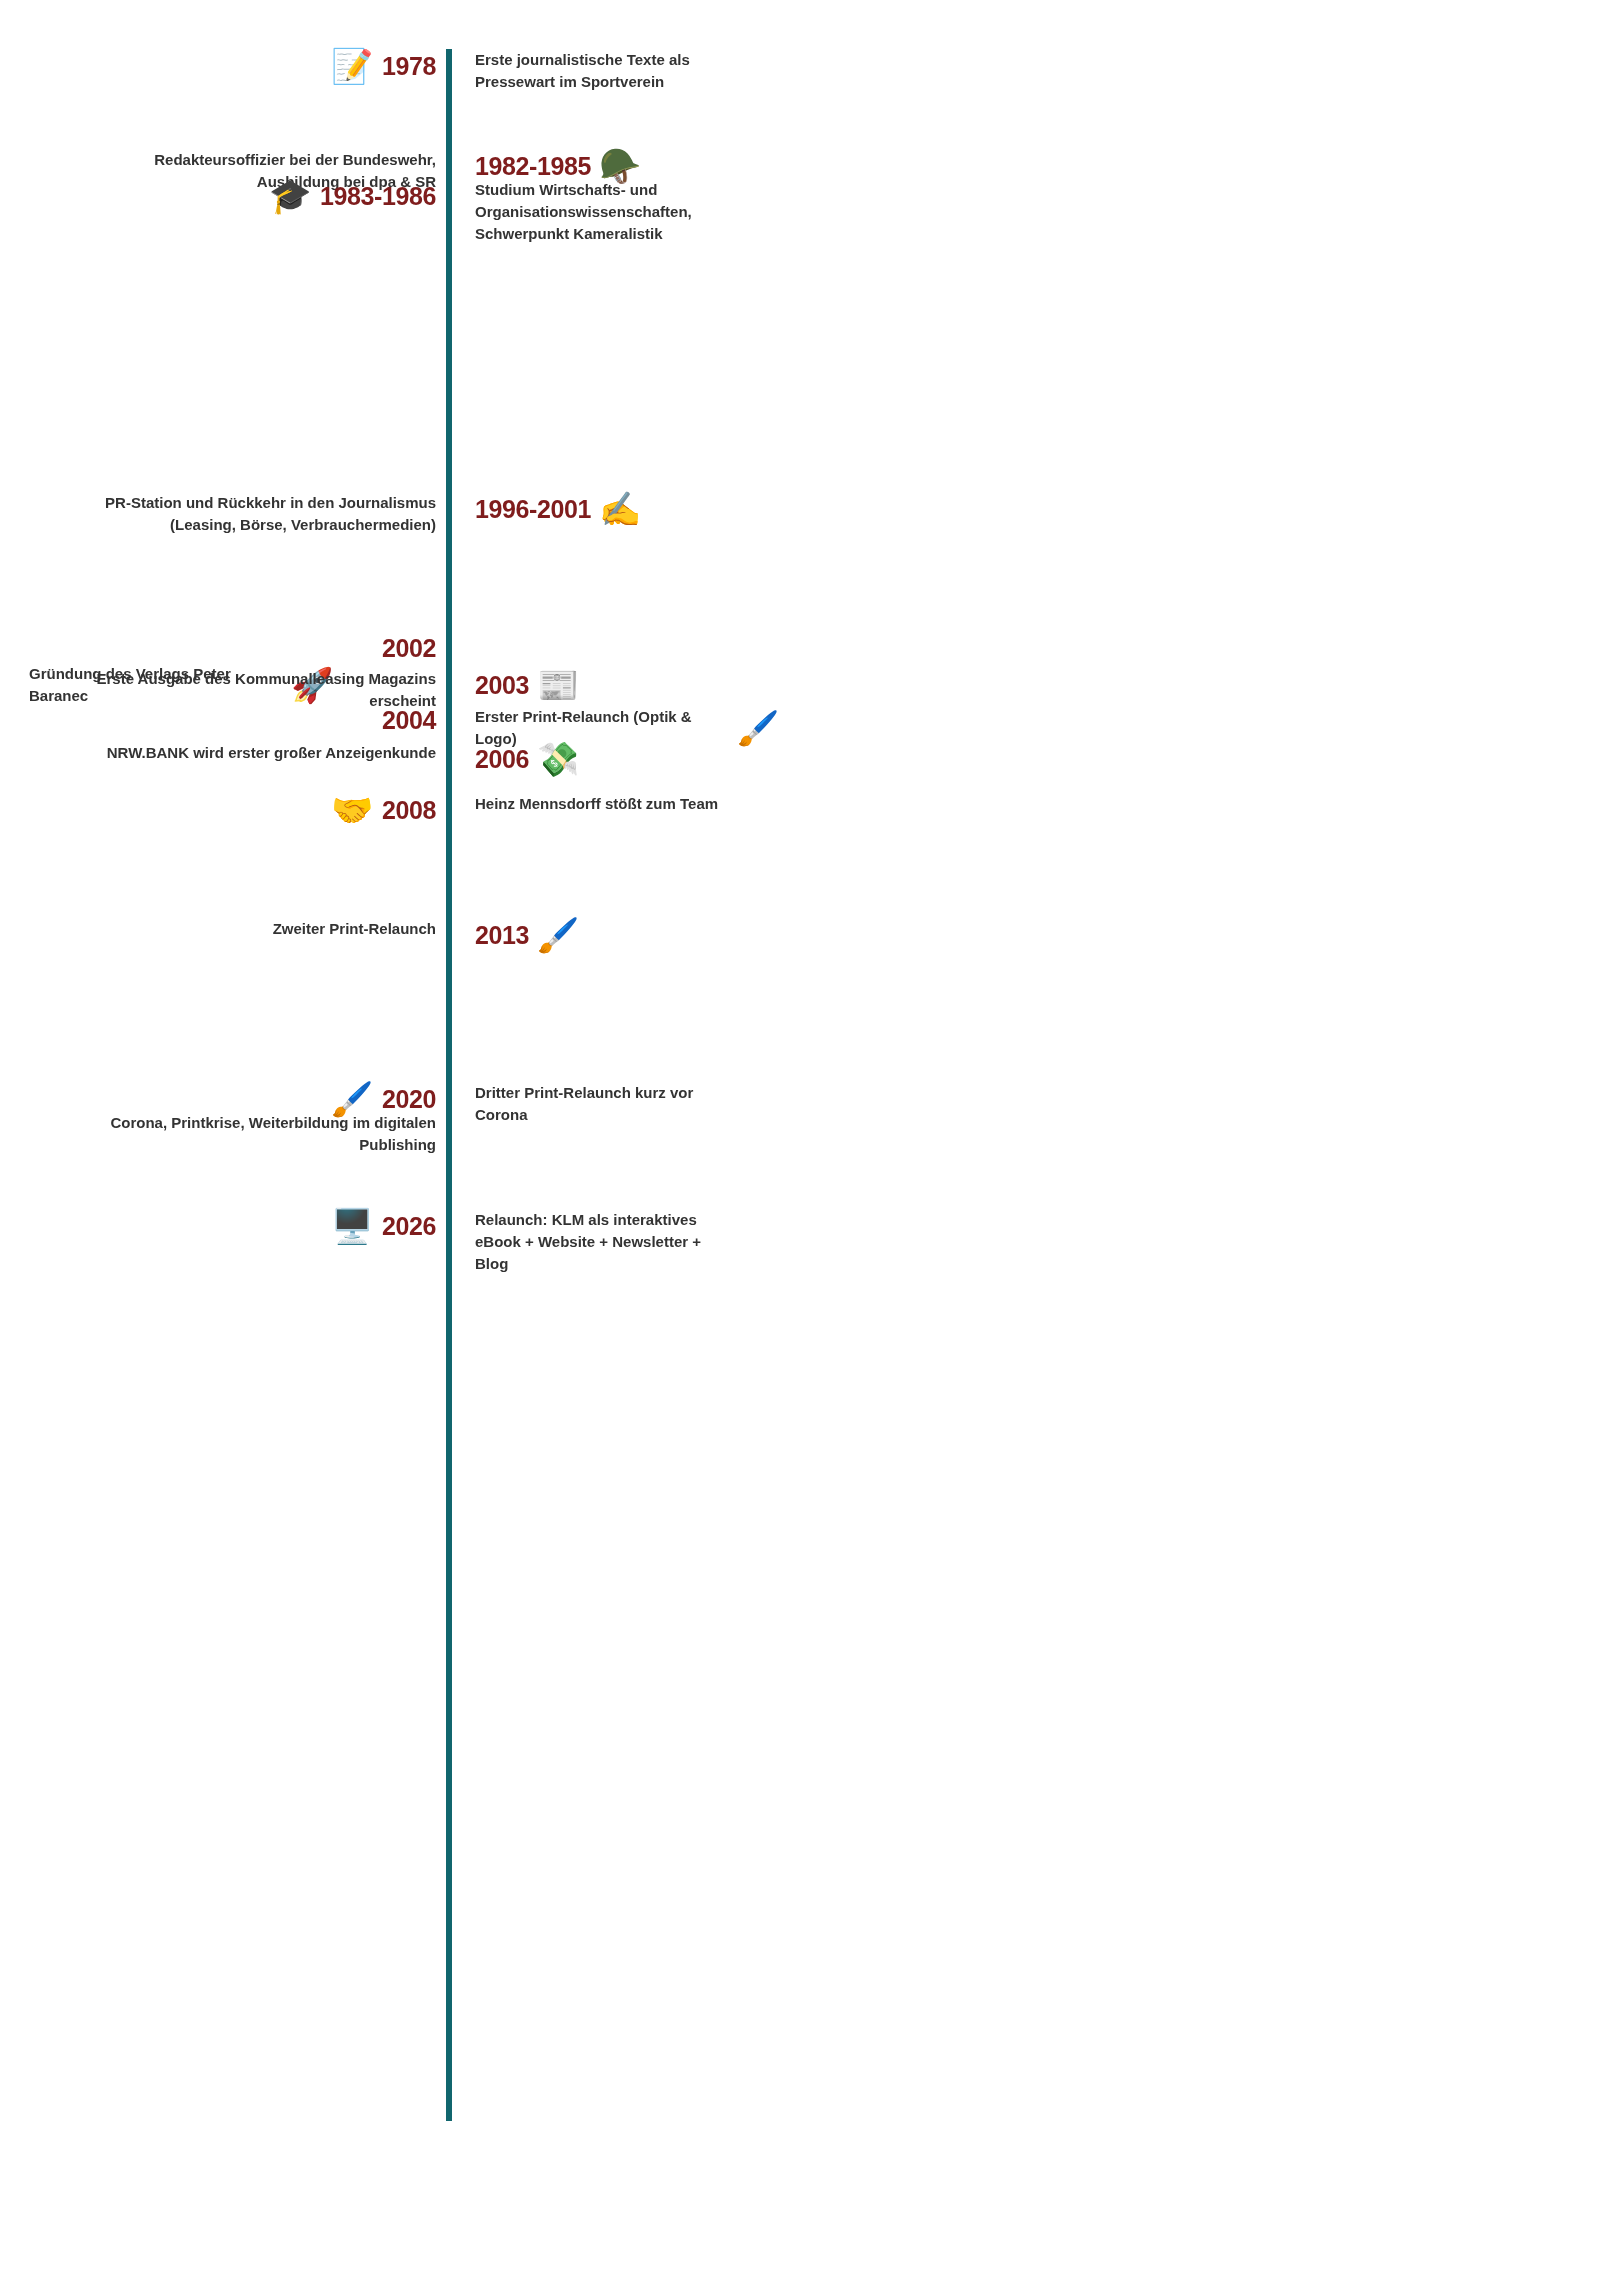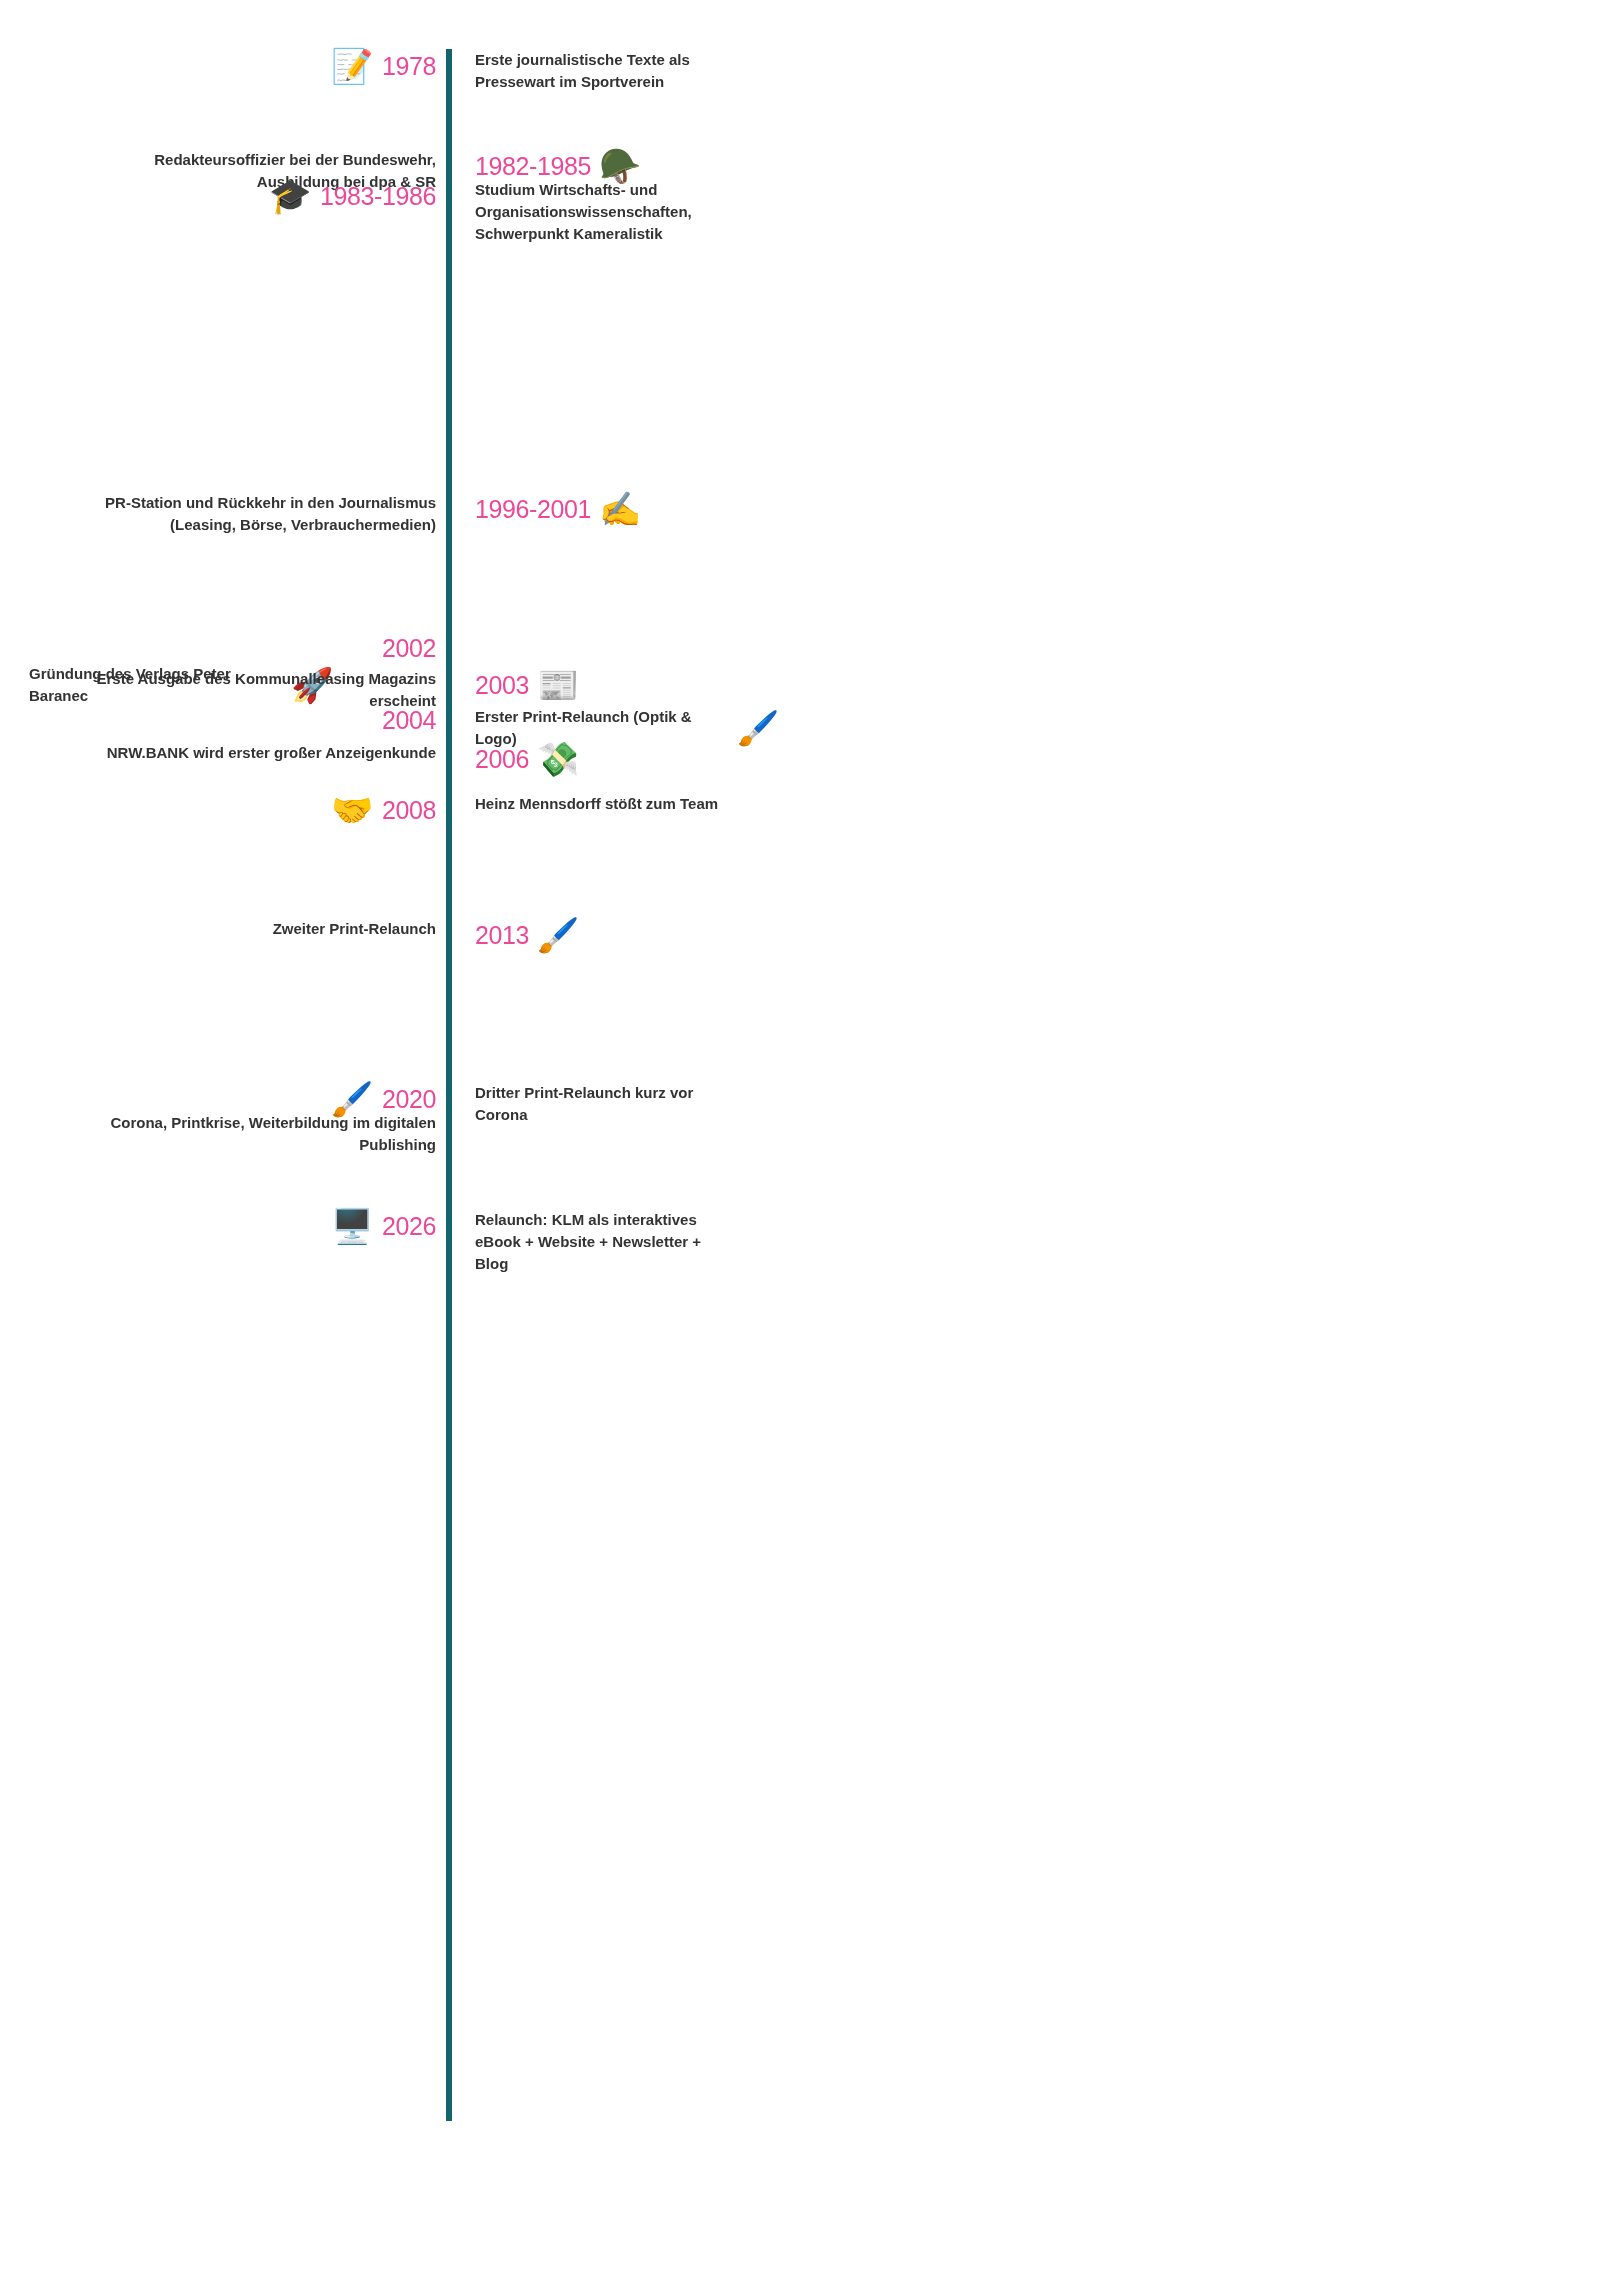--- a/index.html
+++ b/index.html
@@ -52,22 +52,22 @@
     width: 483px;
     display: flex;
     justify-content: flex-start;
     align-items: center;
     gap: 8.5px;
     padding-left: 29px;
     text-align: left;
   }
   .year {
     font-size: 25px;
-    font-weight: normal;
-    color: #ec4899;
+    font-weight: bold;
+    color: #7f1d1d;
     letter-spacing: -0.4px;
     white-space: nowrap;
     line-height: 1.15;
   }
   .desc {
     font-size: 15px;
     font-weight: bold;
     color: #333333;
     line-height: 1.45;
     max-width: 363px;

